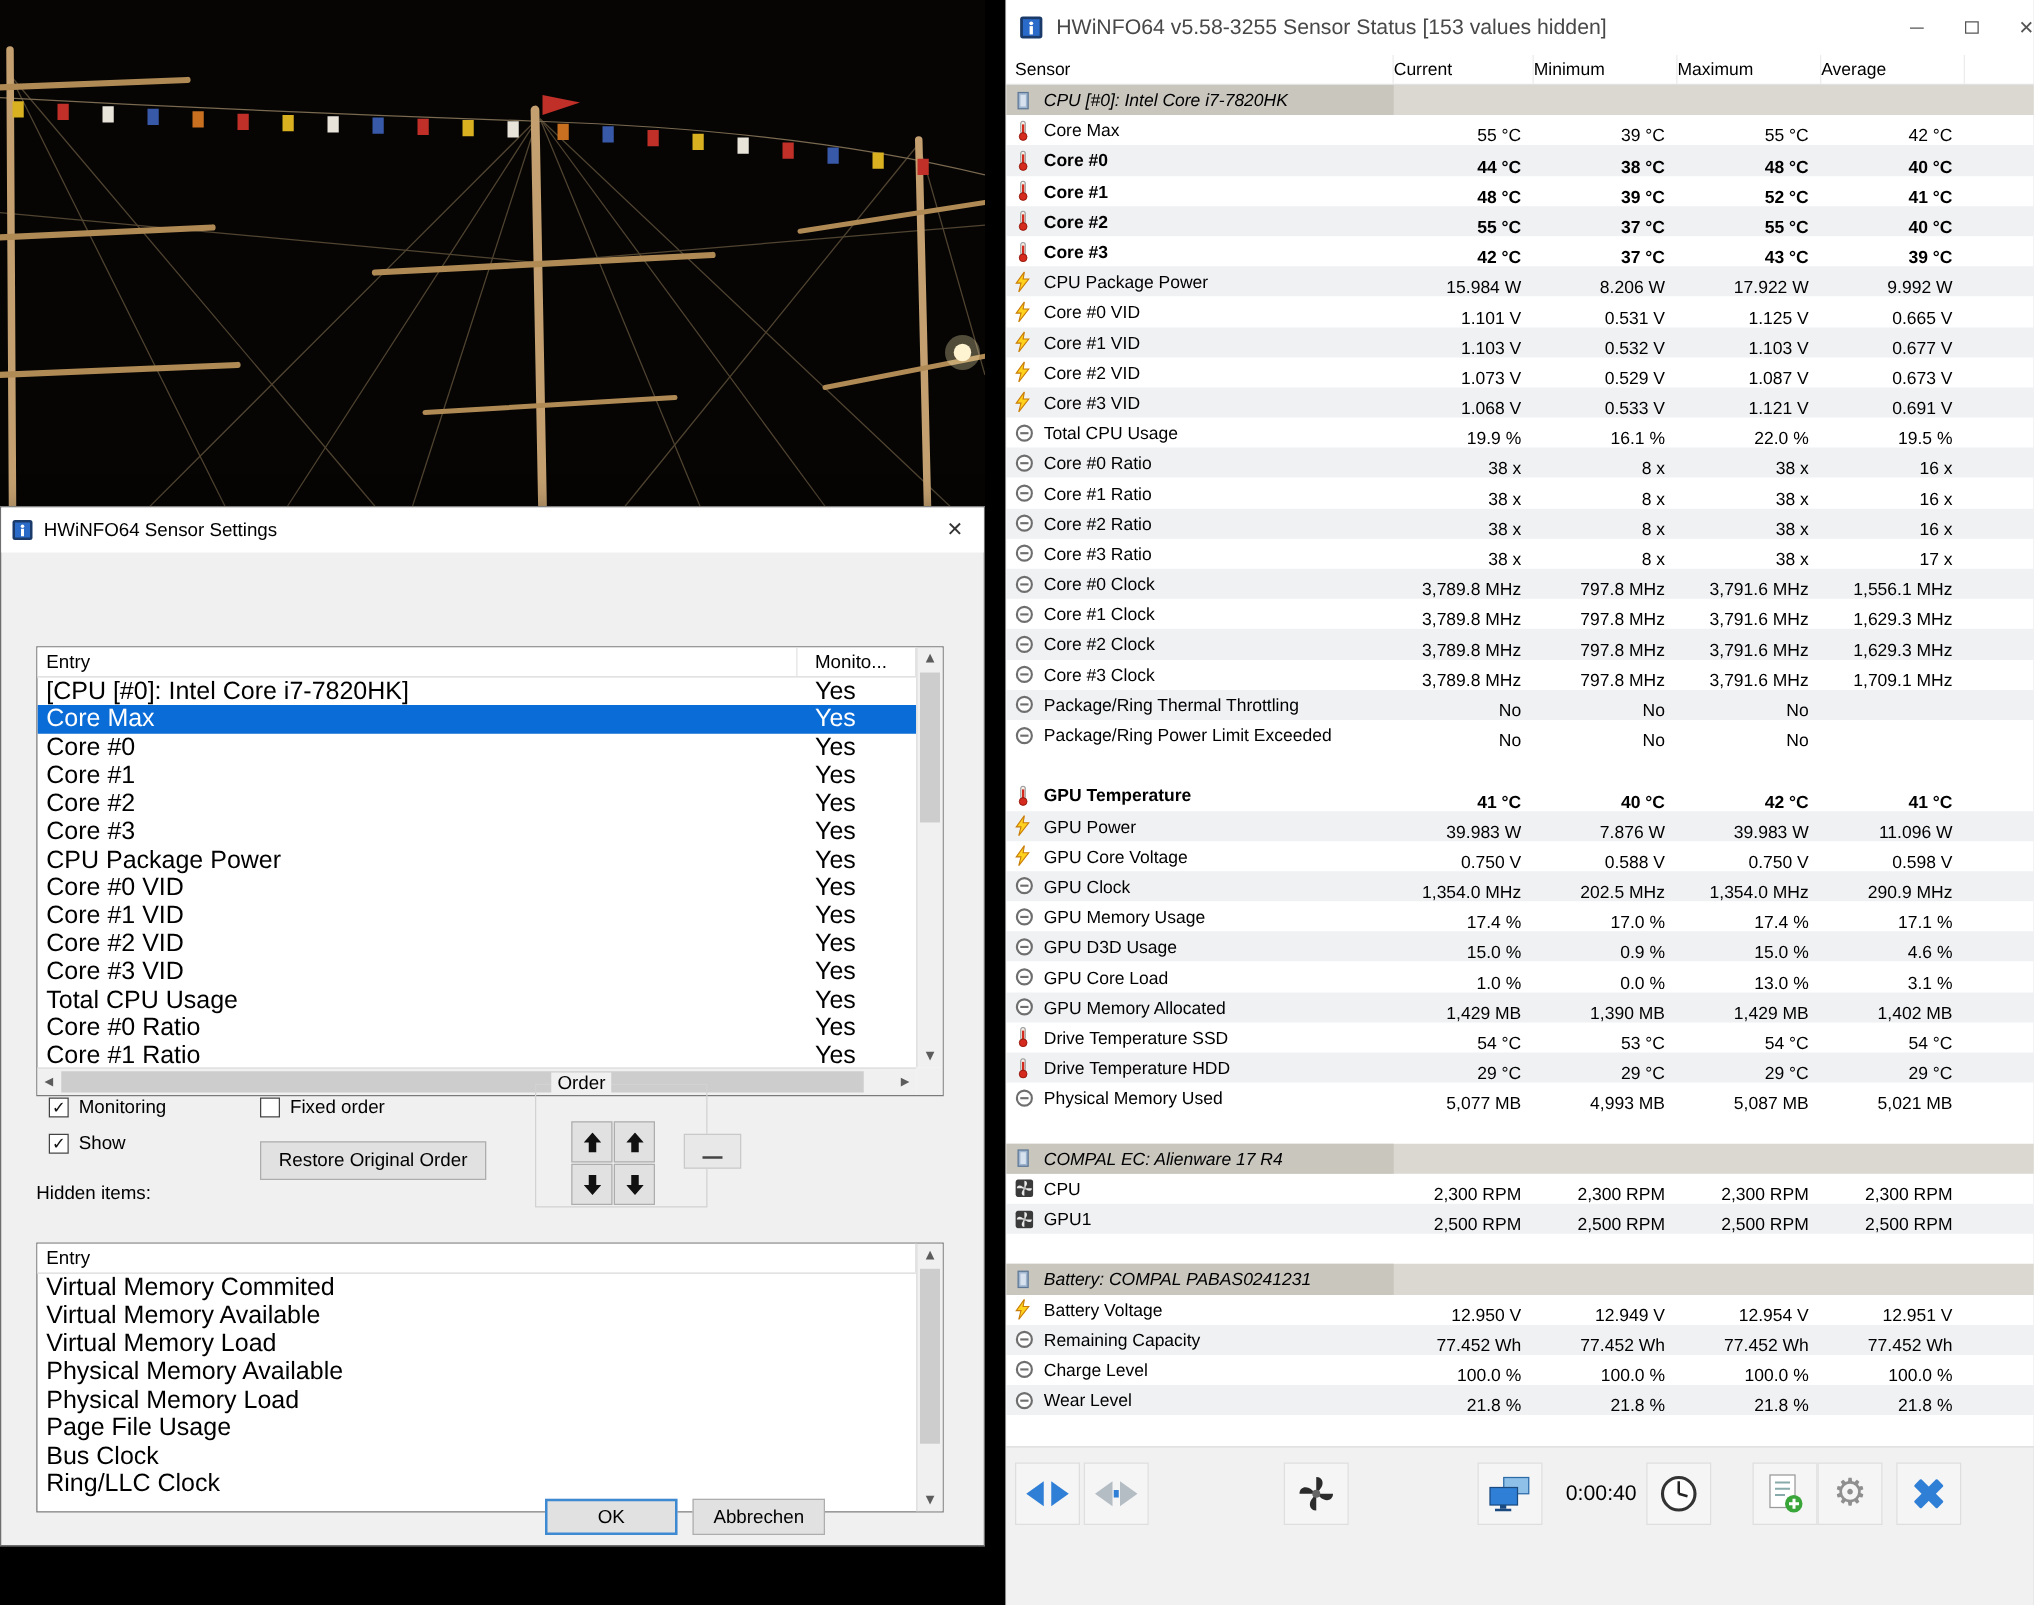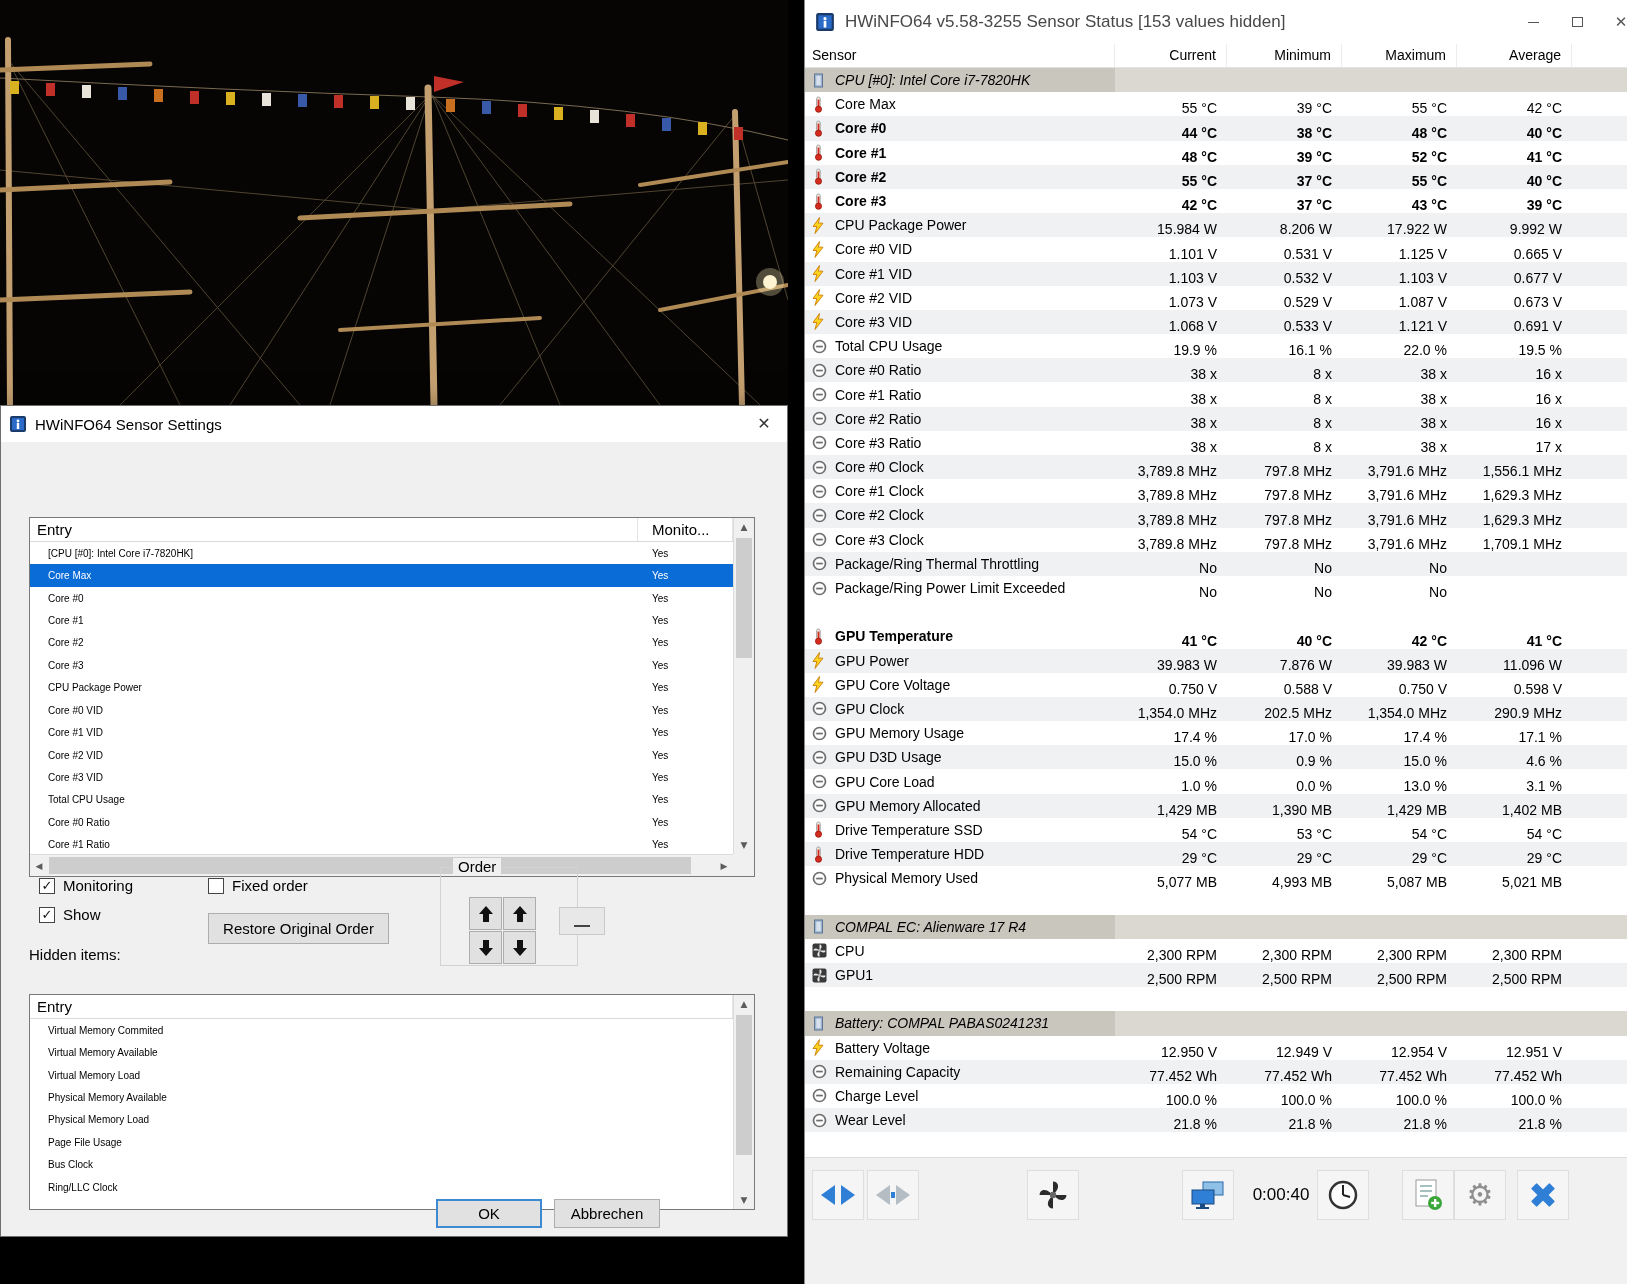--- a/index.html
+++ b/index.html
@@ -19,60 +19,60 @@
   .tab{font-size:15px;padding:4px 9px 5px;border:1px solid #d9d9d9;background:#f0f0f0;margin-right:-1px;white-space:nowrap;}
   .tab.active{background:#fff;border-color:#bfbfbf;padding-top:6px;padding-bottom:6px;position:relative;z-index:2;}
 
   .lbox{position:absolute;background:#fff;border:1px solid #7a7a7a;margin-top:21px;}
   .lbox .hdr{position:absolute;left:0;top:0;right:21px;height:24px;background:#fff;border-bottom:1px solid #d9d9d9;display:flex;font-size:15px;}
   .lbox .hdr .h1{flex:1;padding:3px 0 0 7px;border-right:1px solid #e4e4e4;}
   .lbox .hdr .h2{width:95px;padding:3px 0 0 14px;border-right:1px solid #e4e4e4;}
   .rowsarea{position:absolute;left:0;top:24px;right:21px;overflow:hidden;}
   .main-list .rowsarea{bottom:22px;}
   .hidden-list .rowsarea{bottom:0;}
-  .lrow{height:22.43px;display:flex;align-items:center;font-size:10px;white-space:nowrap;padding-left:11px;}
+  .lrow{height:22.43px;display:flex;align-items:flex-start;font-size:20px;white-space:nowrap;}
   .lrow .le{flex:1;padding-left:7px;overflow:hidden;}
   .lrow .lm{width:95px;padding-left:14px;}
   .lrow.sel{background:#0a6cd6;color:#fff;}
 
   .vscroll{position:absolute;right:0;top:0;width:21px;background:#f0f0f0;border-left:1px solid #dcdcdc;}
   .main-list .vscroll{bottom:22px;}
   .hidden-list .vscroll{bottom:0;}
   .sbtn{position:absolute;left:0;width:100%;height:18px;display:flex;align-items:center;justify-content:center;color:#5c5c5c;font-size:9px;font-family:"DejaVu Sans",sans-serif;}
   .sbtn.up{top:0;} .sbtn.dn{bottom:0;}
   .vthumb{position:absolute;left:2px;right:2px;background:#cdcdcd;}
   .hscroll{position:absolute;left:0;bottom:0;right:21px;height:22px;background:#f0f0f0;border-top:1px solid #dcdcdc;}
   .hbtn{position:absolute;top:0;height:100%;width:18px;display:flex;align-items:center;justify-content:center;color:#5c5c5c;font-size:9px;font-family:"DejaVu Sans",sans-serif;}
   .hbtn.lf{left:0;} .hbtn.rt{right:0;}
   .hthumb{position:absolute;top:2px;bottom:2px;left:19px;right:42px;background:#cdcdcd;}
   .corner{position:absolute;right:0;bottom:0;width:21px;height:22px;background:#f0f0f0;}
 
   .cb{position:absolute;display:flex;align-items:center;gap:8px;font-size:15px;}
   .cb .box{width:16px;height:16px;background:#fff;border:1px solid #444;display:flex;align-items:center;justify-content:center;font-size:13px;line-height:1;color:#111;}
   .btn{position:absolute;background:#e1e1e1;border:1px solid #adadad;font-size:15px;display:flex;align-items:center;justify-content:center;}
   .btn.def{border:2px solid #3d8ad2;}
-  .grp{position:absolute;left:427px;top:461px;width:138px;height:99px;border:1px solid #d2d2d2;margin-left:12px;}
+  .grp{position:absolute;left:427px;top:461px;width:138px;height:99px;border:1px solid #d2d2d2;}
   .grp .glabel{position:absolute;top:-10px;left:12px;background:#f0f0f0;padding:0 5px;font-size:15px;}
   .obtn{position:absolute;width:33px;height:33px;background:#e1e1e1;border:1px solid #adadad;display:flex;align-items:center;justify-content:center;}
   .linebtn{position:absolute;left:118px;top:39px;width:46px;height:28px;background:#e8e8e8;border:1px solid #c9c9c9;display:flex;align-items:flex-end;justify-content:center;padding-bottom:7px;}
   .linebtn i{display:block;width:16px;height:2px;background:#444;}
   .hlabel{position:absolute;left:28px;top:540px;font-size:15px;}
 
   
   .sw{position:absolute;left:788px;top:0;width:839px;height:1284px;background:#fff;border-left:1px solid #8a8a8a;display:flex;flex-direction:column;margin-left:16px;}
   .sw-title{height:44px;display:flex;align-items:center;padding-left:10px;background:#fff;}
   .sw-title .t{font-size:17px;color:#484848;margin-left:10px;flex:1;}
   .wbtn{width:44px;height:32px;display:flex;align-items:center;justify-content:center;color:#555;font-size:15px;}
   .minbar{width:11px;height:1px;background:#555;display:block;}
   .maxbox{width:11px;height:10px;border:1px solid #555;display:block;}
   .sw-hdr{height:24px;display:flex;font-size:14px;border-bottom:1px solid #e2e2e2;background:#fff;}
   .sw-hdr .hc{border-right:1px solid #ececec;padding-top:3px;white-space:nowrap;}
   .w-name{width:310px;padding-left:7px;}
   .w-cur{width:112px;} .w-min,.w-max,.w-avg{width:115px;}
-  .sw-hdr .num{text-align:right;padding-right:10px;}
+  .sw-hdr .num{text-align:left;padding-right:10px;}
   .sw-body{flex:1;overflow:hidden;background:#fff;}
   .srow{height:24.2px;display:flex;align-items:flex-end;font-size:14px;white-space:nowrap;}
   .srow.alt{background:#f0f1f3;}
   .srow .name{width:310px;display:flex;align-items:center;padding-left:7px;height:100%;}
   .srow .ic{width:23px;display:flex;align-items:center;flex:none;}
   .srow .v{text-align:right;padding-right:10px;}
   .srow .v.cur{width:112px;} .srow .v.mn,.srow .v.mx,.srow .v.av{width:115px;}
   .srow.bold{font-weight:bold;}
   .srow.section{background:#dbd8d1;font-style:italic;}
   .srow.section .name{background:#c9c6be;}

